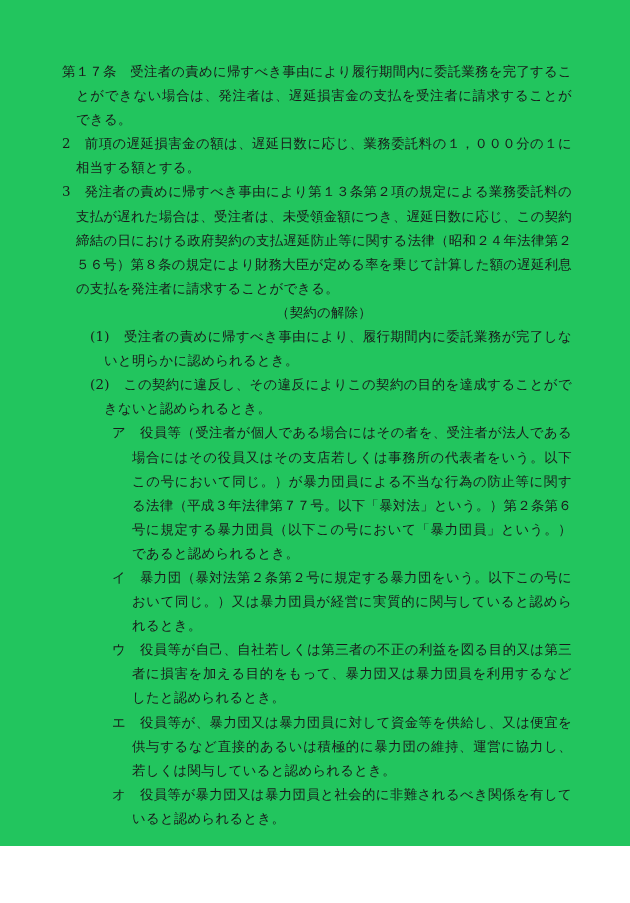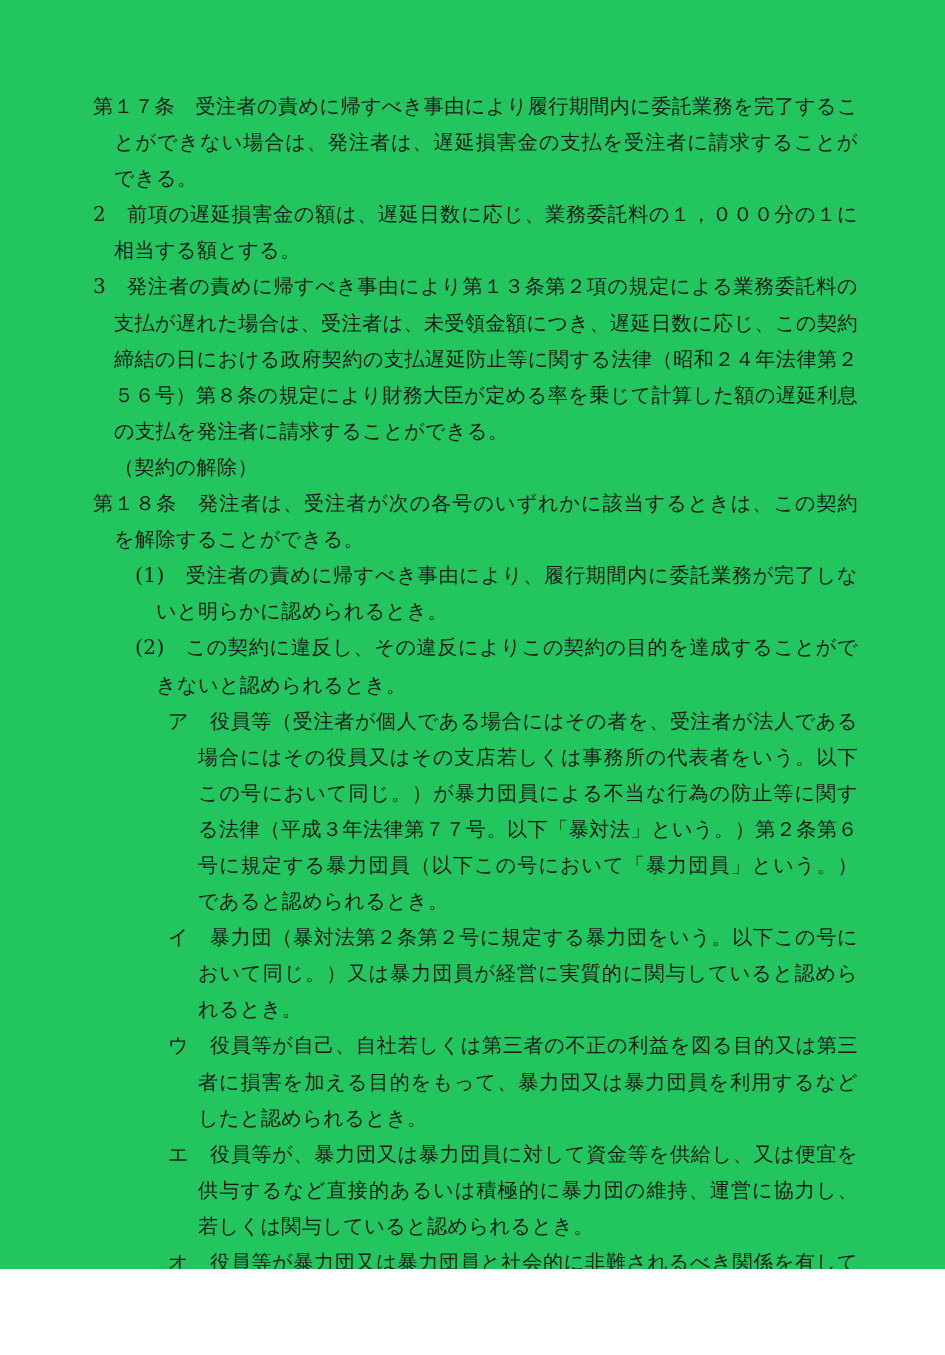--- a/index.html
+++ b/index.html
@@ -39,21 +39,21 @@
     overflow-wrap: anywhere;
   }
   
   .lvl-article {
     padding-left: 14px;
     text-indent: -14px;
   }
   
   .lvl-heading {
     padding-left: 14px;
-    text-align: left;
+    text-align: center;
   }
   
   .lvl-item {
     padding-left: 42px;
     text-indent: -14px;
   }
   
   .lvl-sub {
     padding-left: 70px;
     text-indent: -20px;
@@ -63,21 +63,20 @@
 </style>
 </head>
 <body>
 
 <div id="page">
   <div id="doc-body">
       <p class="p lvl-article">第１７条　受注者の責めに帰すべき事由により履行期間内に委託業務を完了することができない場合は、発注者は、遅延損害金の支払を受注者に請求することができる。</p>
       <p class="p lvl-article">2　前項の遅延損害金の額は、遅延日数に応じ、業務委託料の１，０００分の１に相当する額とする。</p>
       <p class="p lvl-article">3　発注者の責めに帰すべき事由により第１３条第２項の規定による業務委託料の支払が遅れた場合は、受注者は、未受領金額につき、遅延日数に応じ、この契約締結の日における政府契約の支払遅延防止等に関する法律（昭和２４年法律第２５６号）第８条の規定により財務大臣が定める率を乗じて計算した額の遅延利息の支払を発注者に請求することができる。</p>
       <p class="p lvl-heading">（契約の解除）</p>
-      <p class="p lvl-article">第１８条　発注者は、受注者が次の各号のいずれかに該当するときは、この契約を解除することができる。</p>
       <p class="p lvl-item">(1)　受注者の責めに帰すべき事由により、履行期間内に委託業務が完了しないと明らかに認められるとき。</p>
       <p class="p lvl-item">(2)　この契約に違反し、その違反によりこの契約の目的を達成することができないと認められるとき。</p>
       <p class="p lvl-sub">ア　役員等（受注者が個人である場合にはその者を、受注者が法人である場合にはその役員又はその支店若しくは事務所の代表者をいう。以下この号において同じ。）が暴力団員による不当な行為の防止等に関する法律（平成３年法律第７７号。以下「暴対法」という。）第２条第６号に規定する暴力団員（以下この号において「暴力団員」という。）であると認められるとき。</p>
       <p class="p lvl-sub">イ　暴力団（暴対法第２条第２号に規定する暴力団をいう。以下この号において同じ。）又は暴力団員が経営に実質的に関与していると認められるとき。</p>
       <p class="p lvl-sub">ウ　役員等が自己、自社若しくは第三者の不正の利益を図る目的又は第三者に損害を加える目的をもって、暴力団又は暴力団員を利用するなどしたと認められるとき。</p>
       <p class="p lvl-sub">エ　役員等が、暴力団又は暴力団員に対して資金等を供給し、又は便宜を供与するなど直接的あるいは積極的に暴力団の維持、運営に協力し、若しくは関与していると認められるとき。</p>
       <p class="p lvl-sub">オ　役員等が暴力団又は暴力団員と社会的に非難されるべき関係を有していると認められるとき。</p>
     </div>
 </div>
 

